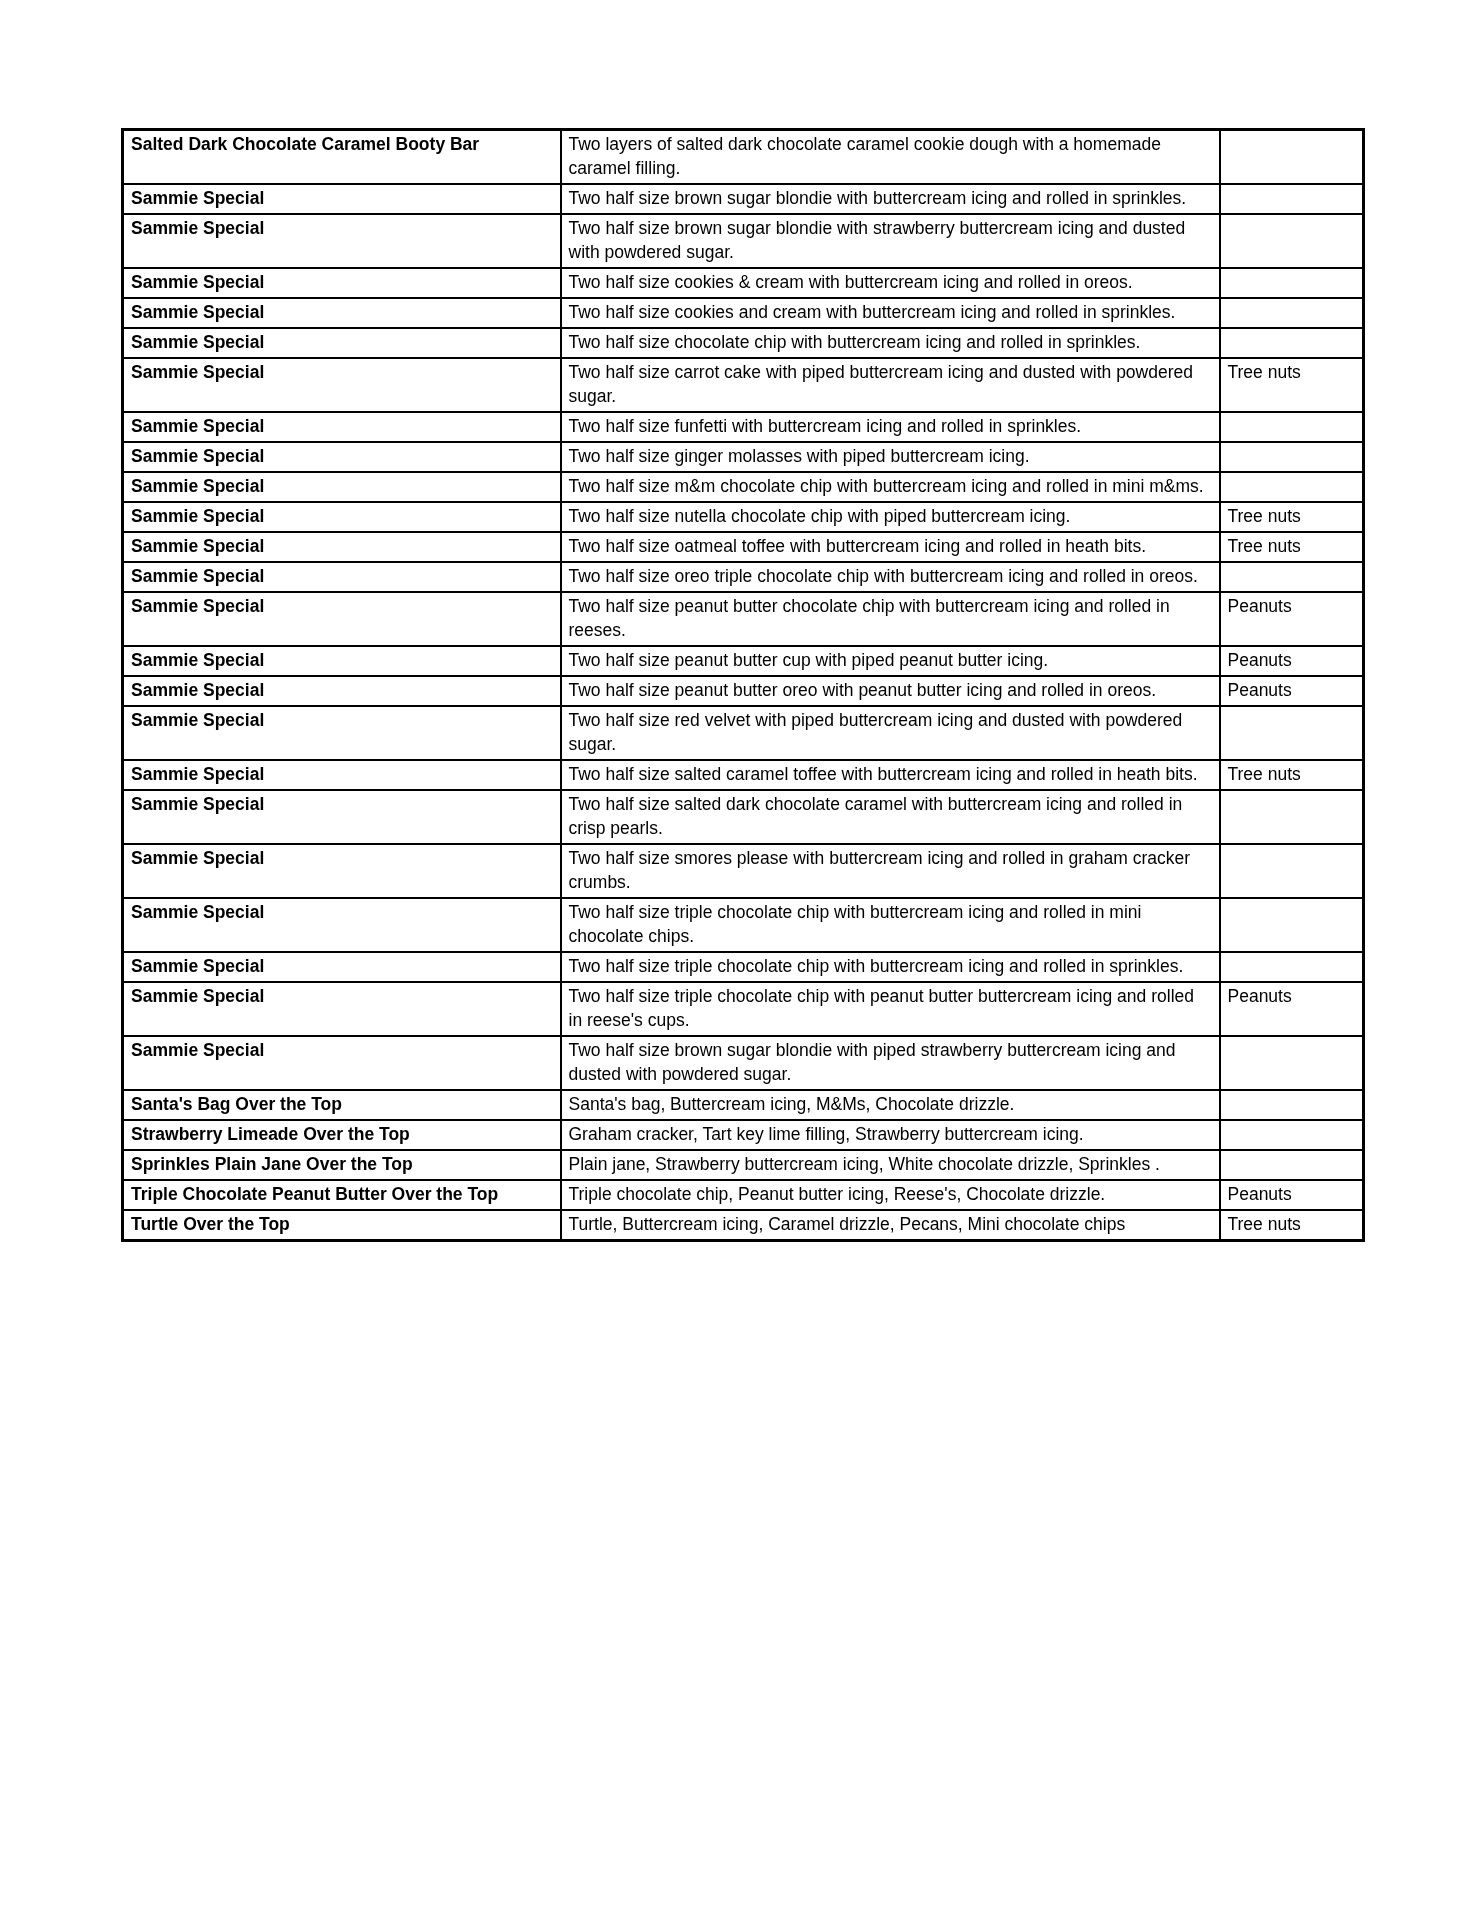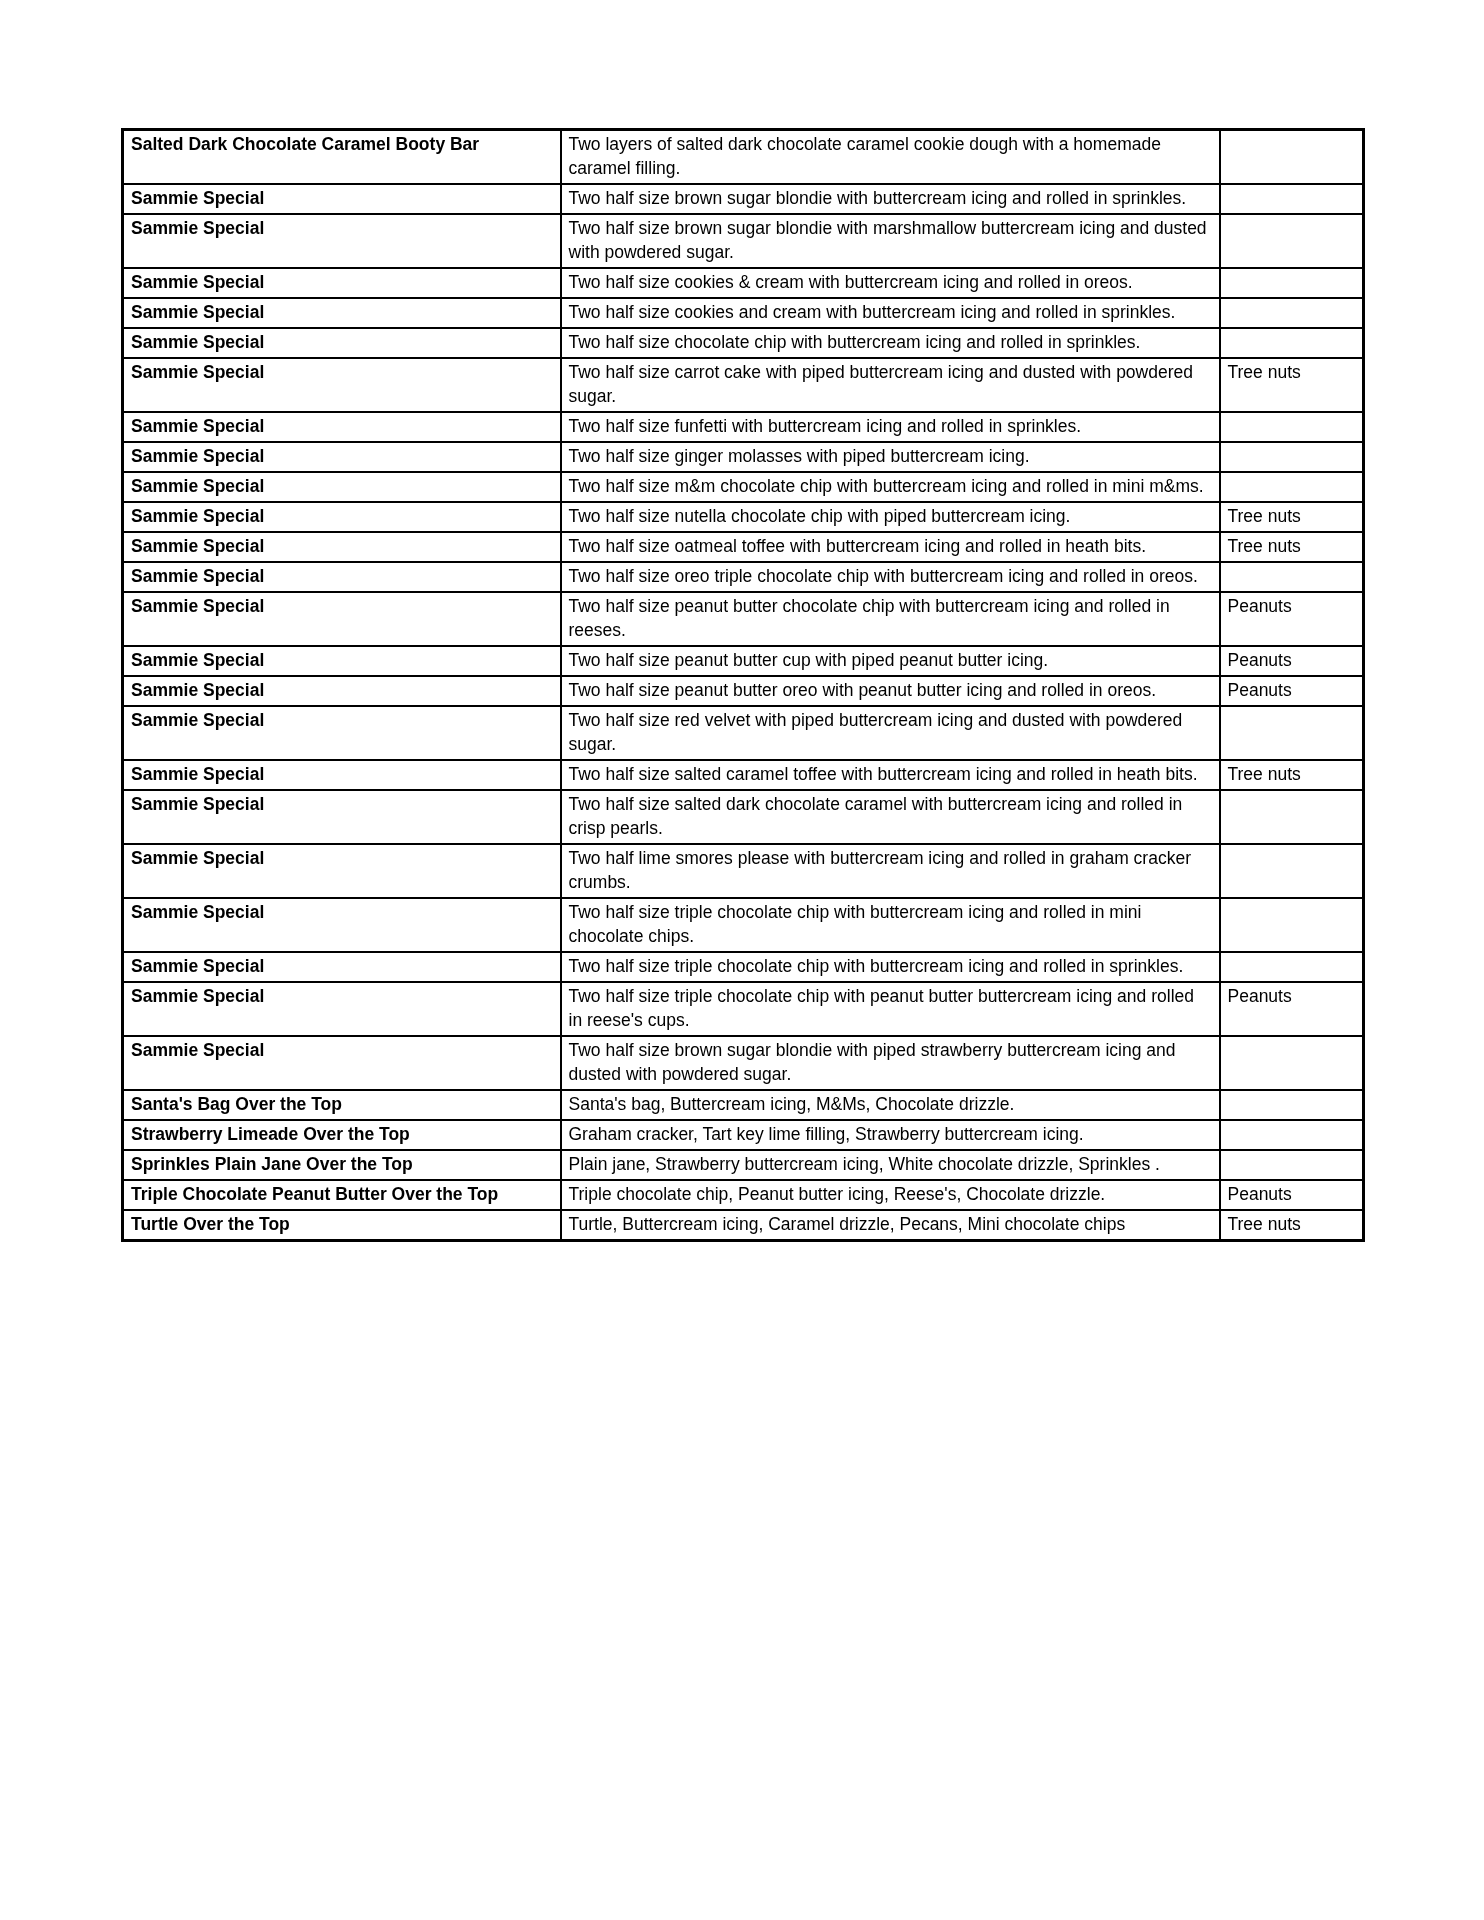--- a/index.html
+++ b/index.html
@@ -59,21 +59,21 @@
           <td class="description">Two layers of salted dark chocolate caramel cookie dough with a homemade caramel filling.</td>
           <td class="allergen"></td>
         </tr>
         <tr>
           <td class="item-name">Sammie Special</td>
           <td class="description">Two half size brown sugar blondie with buttercream icing and rolled in sprinkles.</td>
           <td class="allergen"></td>
         </tr>
         <tr>
           <td class="item-name">Sammie Special</td>
-          <td class="description">Two half size brown sugar blondie with marshmallow buttercream icing and dusted with powdered sugar.</td>
+          <td class="description">Two half size brown sugar blondie with strawberry buttercream icing and dusted with powdered sugar.</td>
           <td class="allergen"></td>
         </tr>
         <tr>
           <td class="item-name">Sammie Special</td>
           <td class="description">Two half size cookies &amp; cream with buttercream icing and rolled in oreos.</td>
           <td class="allergen"></td>
         </tr>
         <tr>
           <td class="item-name">Sammie Special</td>
           <td class="description">Two half size cookies and cream with buttercream icing and rolled in sprinkles.</td>
@@ -144,21 +144,21 @@
           <td class="description">Two half size salted caramel toffee with buttercream icing and rolled in heath bits.</td>
           <td class="allergen">Tree nuts</td>
         </tr>
         <tr>
           <td class="item-name">Sammie Special</td>
           <td class="description">Two half size salted dark chocolate caramel with buttercream icing and rolled in crisp pearls.</td>
           <td class="allergen"></td>
         </tr>
         <tr>
           <td class="item-name">Sammie Special</td>
-          <td class="description">Two half lime smores please with buttercream icing and rolled in graham cracker crumbs.</td>
+          <td class="description">Two half size smores please with buttercream icing and rolled in graham cracker crumbs.</td>
           <td class="allergen"></td>
         </tr>
         <tr>
           <td class="item-name">Sammie Special</td>
           <td class="description">Two half size triple chocolate chip with buttercream icing and rolled in mini chocolate chips.</td>
           <td class="allergen"></td>
         </tr>
         <tr>
           <td class="item-name">Sammie Special</td>
           <td class="description">Two half size triple chocolate chip with buttercream icing and rolled in sprinkles.</td>

